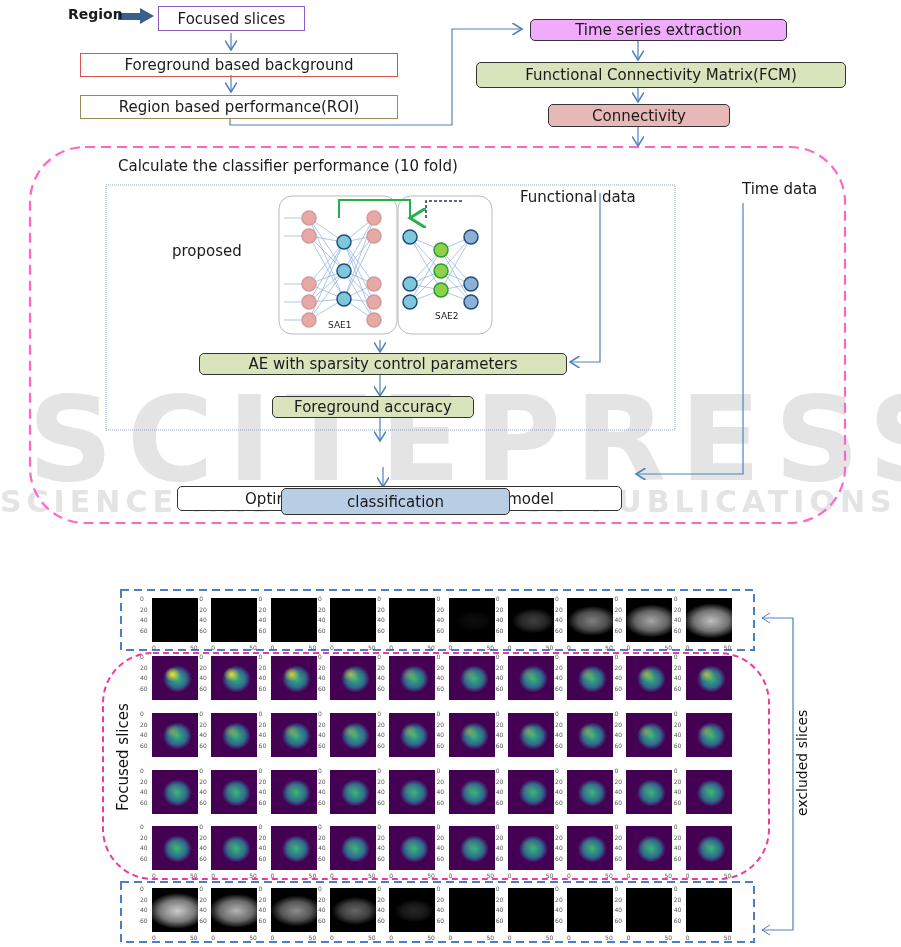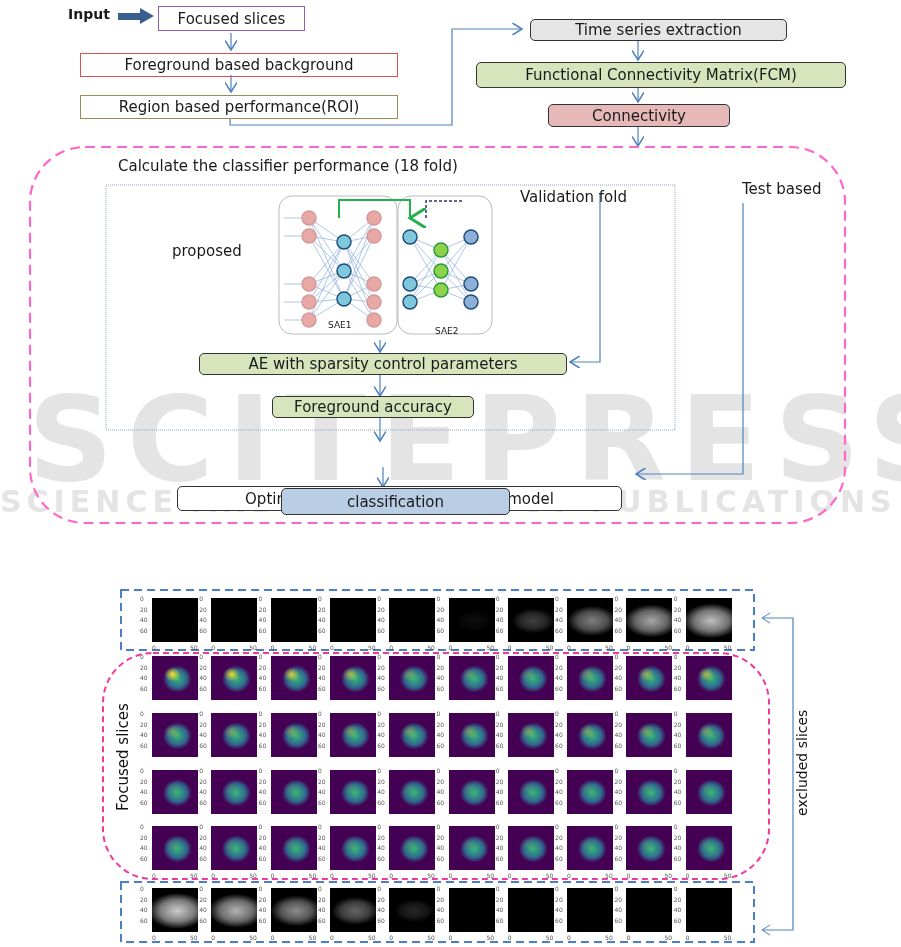--- a/index.html
+++ b/index.html
@@ -152,35 +152,35 @@
     <circle cx="410" cy="284" r="7" fill="#7fc8dc" stroke="#1f4e79" stroke-width="1.5"></circle>
     <circle cx="410" cy="302" r="7" fill="#7fc8dc" stroke="#1f4e79" stroke-width="1.5"></circle>
     <circle cx="441" cy="250" r="7" fill="#8ed14a" stroke="#2a9a3a" stroke-width="1.5"></circle>
     <circle cx="441" cy="271" r="7" fill="#8ed14a" stroke="#2a9a3a" stroke-width="1.5"></circle>
     <circle cx="441" cy="290" r="7" fill="#8ed14a" stroke="#2a9a3a" stroke-width="1.5"></circle>
     <circle cx="471" cy="237" r="7" fill="#8fb0d6" stroke="#1f4e79" stroke-width="1.5"></circle>
     <circle cx="471" cy="284" r="7" fill="#8fb0d6" stroke="#1f4e79" stroke-width="1.5"></circle>
     <circle cx="471" cy="302" r="7" fill="#8fb0d6" stroke="#1f4e79" stroke-width="1.5"></circle>
   </svg>
 
-<div class="lbl" style="left:68px; top:6px; font-weight:bold; font-size:14px;">Input</div>
+<div class="lbl" style="left:68px; top:6px; font-weight:bold; font-size:14px;">Region</div>
 <div class="box" style="left:158px; top:6px; width:147px; height:25px; border:1.5px solid #8b5fbf;">Focused slices</div>
 <div class="box" style="left:80px; top:53px; width:318px; height:24px; border:1.5px solid #d9534f;">Foreground based background</div>
 <div class="box" style="left:80px; top:95px; width:318px; height:24px; border:1.5px solid #9b8a5a;">Region based performance(ROI)</div>
 
-<div class="box rounded" style="left:530px; top:19px; width:257px; height:22px; background:#e5e5e5;">Time series extraction</div>
+<div class="box rounded" style="left:530px; top:19px; width:257px; height:22px; background:#f0abfc;">Time series extraction</div>
 <div class="box rounded" style="left:476px; top:62px; width:370px; height:26px; background:#d7e4bc;">Functional Connectivity Matrix(FCM)</div>
 <div class="box rounded" style="left:548px; top:104px; width:182px; height:23px; background:#e6b9b8;">Connectivity</div>
 
-<div class="lbl" style="left:118px; top:157px;">Calculate  the  classifier performance (18 fold)</div>
+<div class="lbl" style="left:118px; top:157px;">Calculate  the  classifier performance (10 fold)</div>
 <div class="lbl" style="left:172px; top:242px;">proposed</div>
-<div class="lbl" style="left:520px; top:188px;">Validation fold</div>
-<div class="lbl" style="left:742px; top:180px;">Test based</div>
+<div class="lbl" style="left:520px; top:188px;">Functional data</div>
+<div class="lbl" style="left:742px; top:180px;">Time data</div>
 <div class="lbl" style="left:328px; top:320px; font-size:9px;">SAE1</div>
-<div class="lbl" style="left:435px; top:326px; font-size:9px;text-align:right;">SAE2</div>
+<div class="lbl" style="left:435px; top:311px; font-size:9px;text-align:right;">SAE2</div>
 
 <div class="box rounded" style="left:199px; top:353px; width:368px; height:22px; background:#d7e4bc;">AE with sparsity control parameters</div>
 <div class="box rounded" style="left:272px; top:396px; width:202px; height:22px; background:#d7e4bc;">Foreground accuracy</div>
 <div class="box rounded" style="left:177px; top:442px; width:445px; height:25px; background:#ffffff;margin-top:44px;">Optimal configuration of proposed model</div>
 <div class="box rounded" style="left:281px; top:488px; width:229px; height:27px; background:#b9cde5;">classification</div>
 
 <div id="slices">
     <div class="slice" style="left: 152px; top: 598px; background: rgb(0, 0, 0);"></div>
     <div class="tick" style="left: 140px; top: 595px;">0</div>
     <div class="tick" style="left: 140px; top: 605.5px;">20</div>

